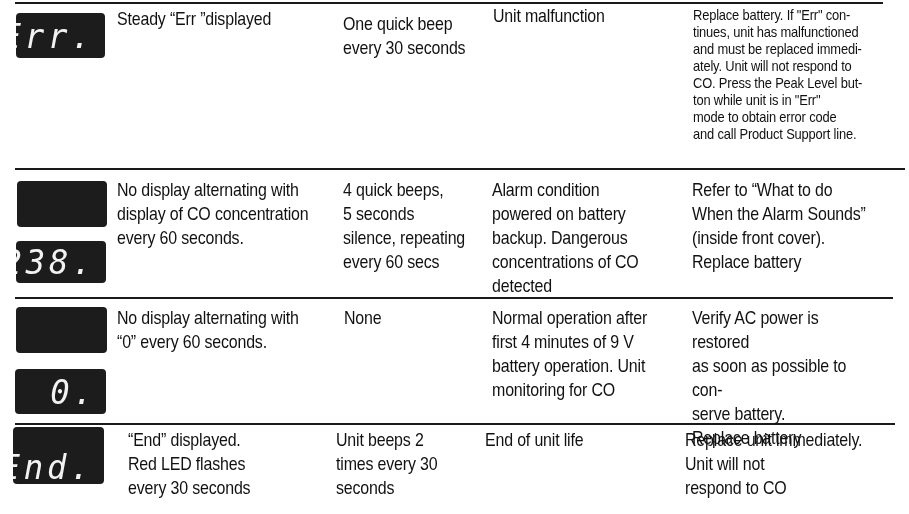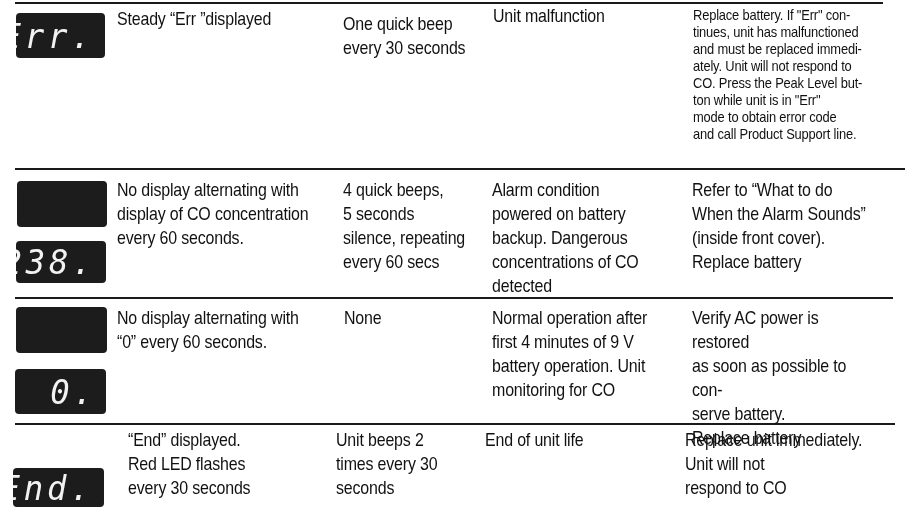--- a/index.html
+++ b/index.html
@@ -121,21 +121,21 @@
 first 4 minutes of 9 V
 battery operation. Unit
 monitoring for CO</div>
   <div class="cell" style="left:692px; top:306px;">Verify AC power is restored
 as soon as possible to con-
 serve battery.
 Replace battery</div>
 </div>
 
 <div>
-  <div class="lcd" style="left:13px; top:468px; width:91px; height:39px;">
+  <div class="lcd" style="left:13px; top:427px; width:91px; height:57px;align-items:flex-end;">
     <span class="seg">End.</span>
   </div>
   <div class="cell" style="left:128px; top:428px;">“End” displayed.
 Red LED flashes
 every 30 seconds</div>
   <div class="cell" style="left:336px; top:428px;">Unit beeps 2
 times every 30
 seconds</div>
   <div class="cell" style="left:485px; top:428px;">End of unit life</div>
   <div class="cell" style="left:685px; top:428px;">Replace unit immediately.

